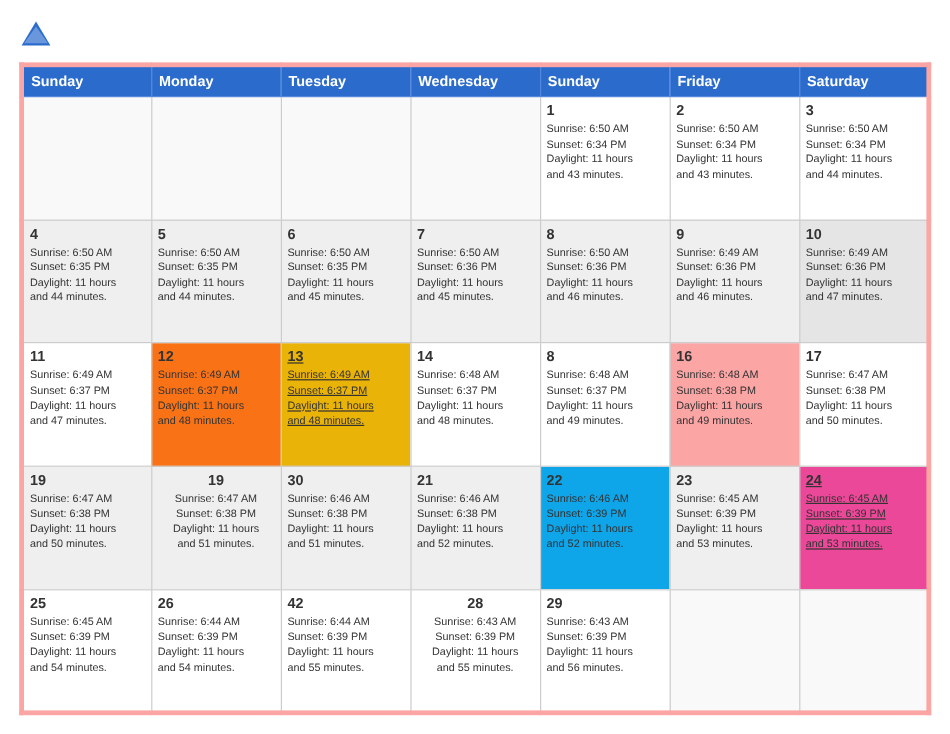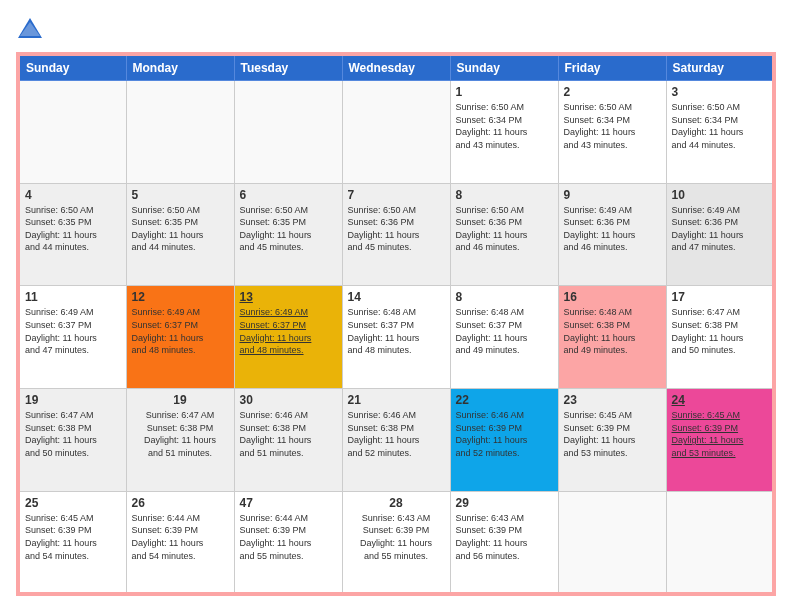--- a/index.html
+++ b/index.html
@@ -323,21 +323,21 @@
 and 54 minutes.</div>
           </td>
           <td style="background-color: rgb(255, 255, 255);">
             <div class="day-number">26</div>
             <div class="day-info" style="white-space: pre-line;">Sunrise: 6:44 AM
 Sunset: 6:39 PM
 Daylight: 11 hours
 and 54 minutes.</div>
           </td>
           <td style="background-color: rgb(255, 255, 255);">
-            <div class="day-number">47</div>
+            <div class="day-number">42</div>
             <div class="day-info" style="white-space: pre-line;">Sunrise: 6:44 AM
 Sunset: 6:39 PM
 Daylight: 11 hours
 and 55 minutes.</div>
           </td>
           <td style="background-color: rgb(255, 255, 255); text-align: center;">
             <div class="day-number">28</div>
             <div class="day-info" style="white-space: pre-line;">Sunrise: 6:43 AM
 Sunset: 6:39 PM
 Daylight: 11 hours

